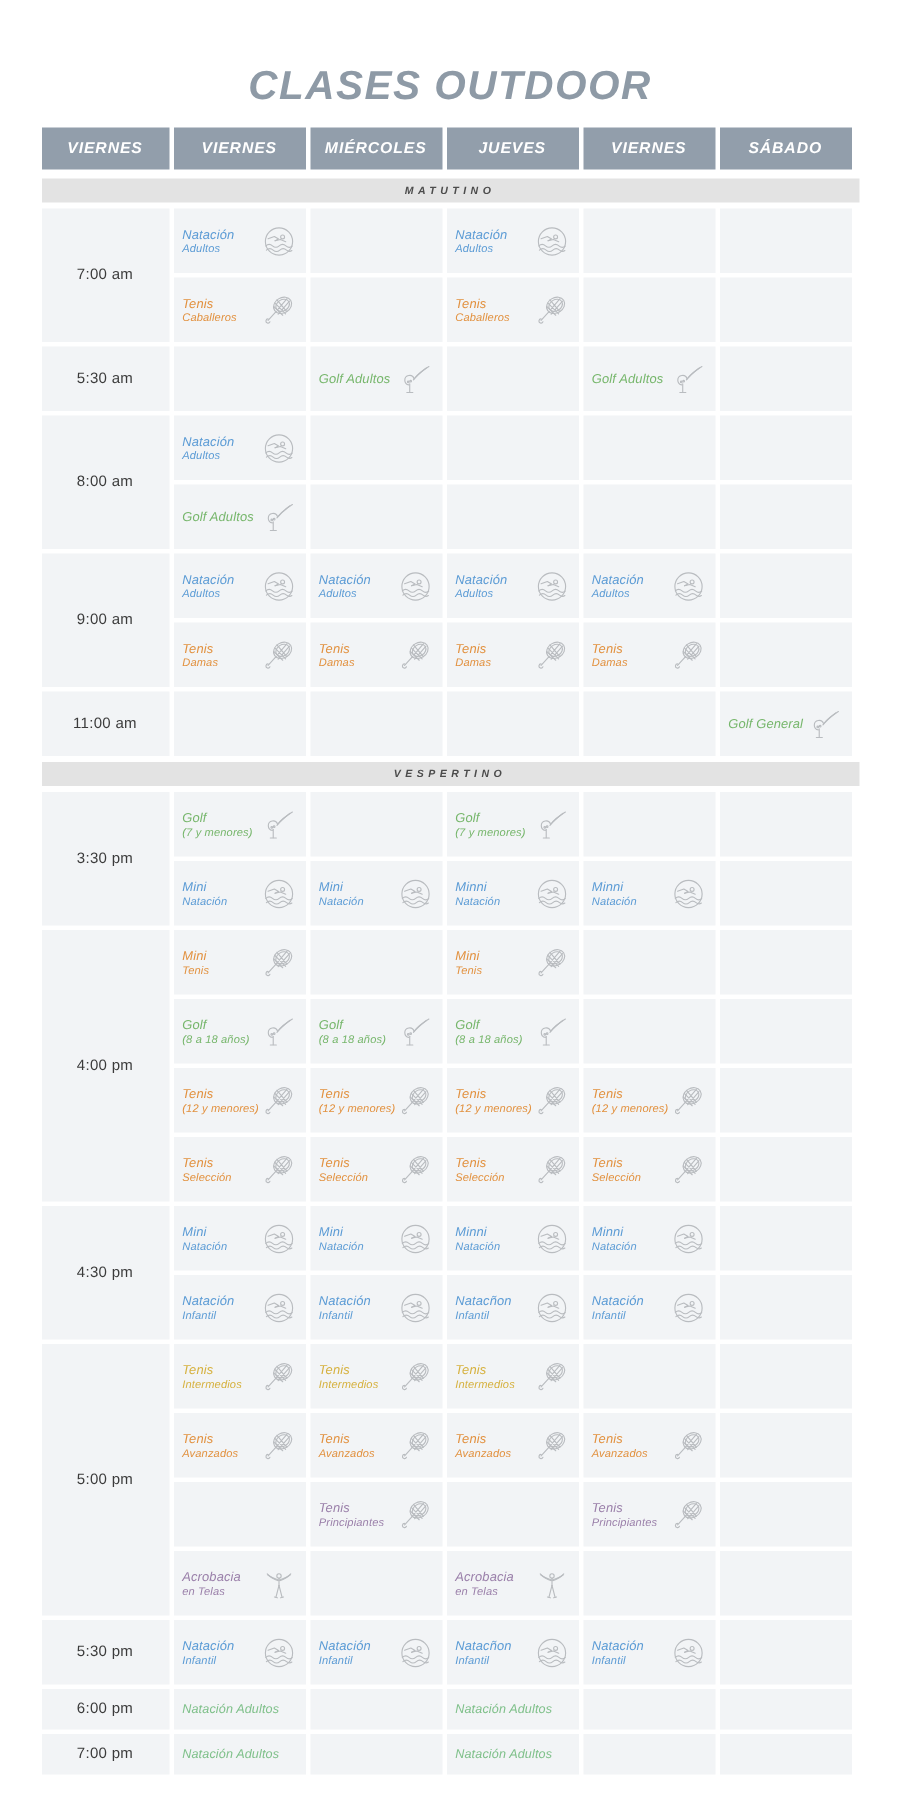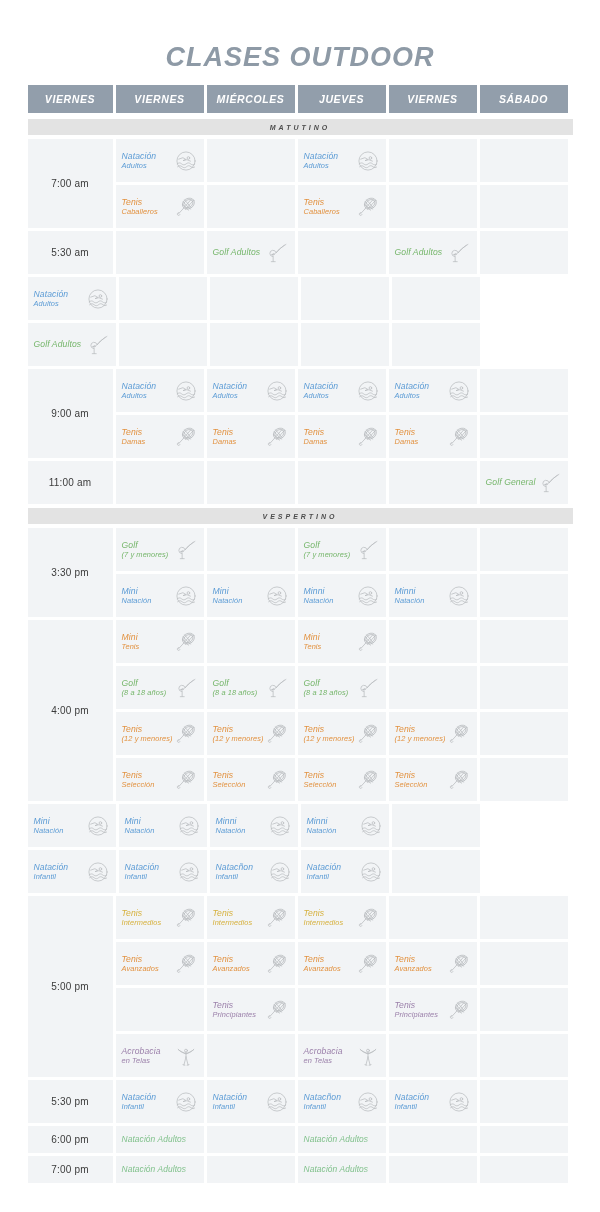--- a/index.html
+++ b/index.html
@@ -229,20 +229,21 @@
     </svg>
                 </span>
               </div>
             </div>
             <div class="daycol">
               <div class="slot blank"></div>
             </div>
           </div>
         </div>
         <div class="tblock">
+          <div class="time-cell">8:00 am</div>
           <div class="daycols">
             <div class="daycol">
               <div class="slot">
                 <div class="txt" style="color: rgb(91, 155, 213);"><span>Natación</span><span class="sub">Adultos</span></div>
                 <span class="ic">
                   <svg viewBox="0 0 32 32" fill="none" stroke="#8b8f94" stroke-width="1.1" stroke-linecap="round" stroke-linejoin="round">
       <circle cx="16" cy="16" r="13.2"></circle>
       <circle cx="19.5" cy="11.6" r="1.9"></circle>
       <path d="M5.4 13.3 L11.5 11.2 L15.6 13.6 L12.2 15.3"></path>
       <path d="M12.2 15.3 L17.4 14.1 L22.5 16.2"></path>
@@ -712,20 +713,21 @@
             </div>
             <div class="daycol">
               <div class="slot blank"></div>
               <div class="slot blank"></div>
               <div class="slot blank"></div>
               <div class="slot blank"></div>
             </div>
           </div>
         </div>
         <div class="tblock">
+          <div class="time-cell">4:30 pm</div>
           <div class="daycols">
             <div class="daycol">
               <div class="slot">
                 <div class="txt" style="color: rgb(91, 155, 213);"><span>Mini</span><span class="sub">Natación</span></div>
                 <span class="ic">
                   <svg viewBox="0 0 32 32" fill="none" stroke="#8b8f94" stroke-width="1.1" stroke-linecap="round" stroke-linejoin="round">
       <circle cx="16" cy="16" r="13.2"></circle>
       <circle cx="19.5" cy="11.6" r="1.9"></circle>
       <path d="M5.4 13.3 L11.5 11.2 L15.6 13.6 L12.2 15.3"></path>
       <path d="M12.2 15.3 L17.4 14.1 L22.5 16.2"></path>

